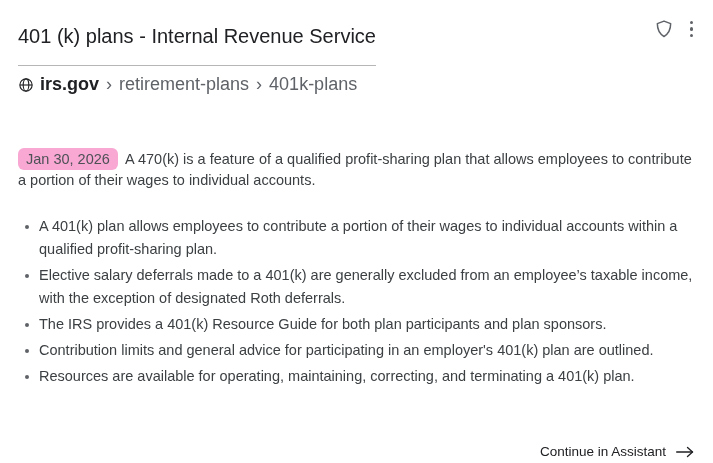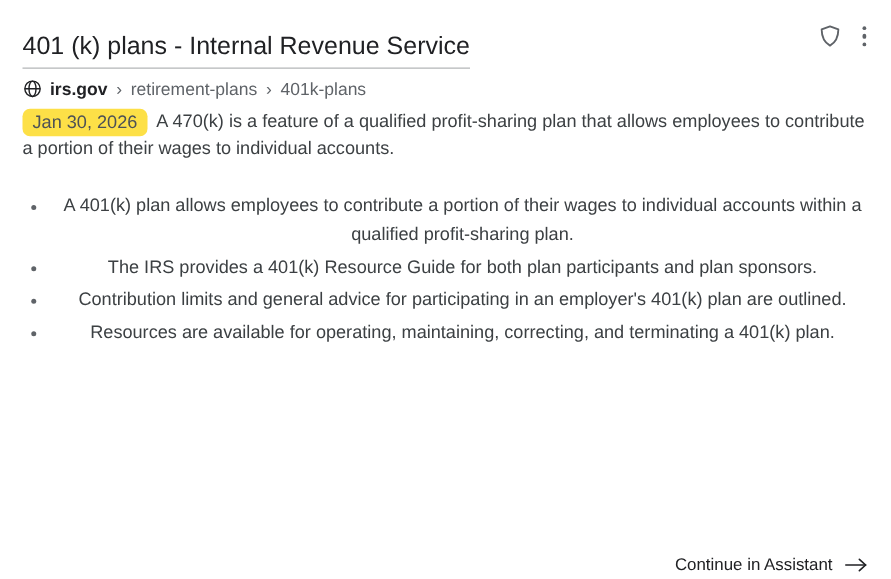--- a/index.html
+++ b/index.html
@@ -22,76 +22,76 @@
     justify-content: space-between;
     align-items: flex-start;
   }
   .title {
     font-size: 20px;
     line-height: 24px;
     color: #202124;
     font-weight: 400;
     display: inline-block;
     border-bottom: 1.5px solid #b4b6b8;
-    padding-bottom: 5px;
+    padding-bottom: 17px;
     cursor: pointer;
   }
   .header-icons {
     display: flex;
     align-items: center;
     gap: 14px;
     padding-top: 4px;
     padding-right: 6px;
   }
   .icon-btn { cursor: pointer; display: flex; align-items: center; justify-content: center; }
   .kebab { display: flex; flex-direction: column; gap: 3px; padding: 2px; }
   .kebab span { width: 3.5px; height: 3.5px; border-radius: 50%; background: #5f6368; display: block; }
   
   .breadcrumb {
     margin-top: 8px;
     display: flex;
     align-items: center;
     gap: 6px;
-    font-size: 14px;
+    font-size: 18px;
     color: #5f6368;
   }
   .breadcrumb .domain { color: #202124; font-weight: 700; cursor: pointer; }
   .breadcrumb .sep { color: #5f6368; padding: 0 1px; }
   .breadcrumb .crumb { color: #5f6368; }
   .globe-wrap { display: flex; align-items: center; }
   
   .snippet {
     margin-top: 8px;
     font-size: 14.5px;
     line-height: 21px;
     color: #3c4043;
     max-width: 690px;
   }
   .date-badge {
     display: inline-block;
-    background: #fde047;
+    background: #f9a8d4;
     color: #4d5156;
     border-radius: 6px;
     padding: 0.5px 8px;
     margin-right: 4px;
+    margin-top: 45px;
   }
   
   ul.points {
     list-style: none;
     margin-top: 24px;
     max-width: 698px;
   }
   ul.points li {
     position: relative;
     padding-left: 21px;
     font-size: 14.5px;
     line-height: 23px;
     color: #3c4043;
     margin-bottom: 3px;
-    text-align: center;
   }
   ul.points li::before {
     content: '';
     position: absolute;
     left: 7px;
     top: 9.5px;
     width: 4px;
     height: 4px;
     border-radius: 50%;
     background: #5f6368;
@@ -149,20 +149,21 @@
     <span class="crumb">401k-plans</span>
   </div>
 
   <p class="snippet">
     <span class="date-badge">Jan 30, 2026</span>
     <span>A 470(k) is a feature of a qualified profit-sharing plan that allows employees to contribute a portion of their wages to individual accounts.</span>
   </p>
 
   <ul class="points">
     <li>A 401(k) plan allows employees to contribute a portion of their wages to individual accounts within a qualified profit-sharing plan.</li>
+    <li>Elective salary deferrals made to a 401(k) are generally excluded from an employee’s taxable income, with the exception of designated Roth deferrals.</li>
     <li>The IRS provides a 401(k) Resource Guide for both plan participants and plan sponsors.</li>
     <li>Contribution limits and general advice for participating in an employer's 401(k) plan are outlined.</li>
     <li>Resources are available for operating, maintaining, correcting, and terminating a 401(k) plan.</li>
 
   </ul>
 
   <div class="footer">
     <span class="label">Continue in Assistant</span>
     <span style="display:flex;align-items:center;">
       <svg width="20" height="14" viewBox="0 0 24 16" fill="none" stroke="#202124" stroke-width="1.6" stroke-linecap="round" stroke-linejoin="round">

